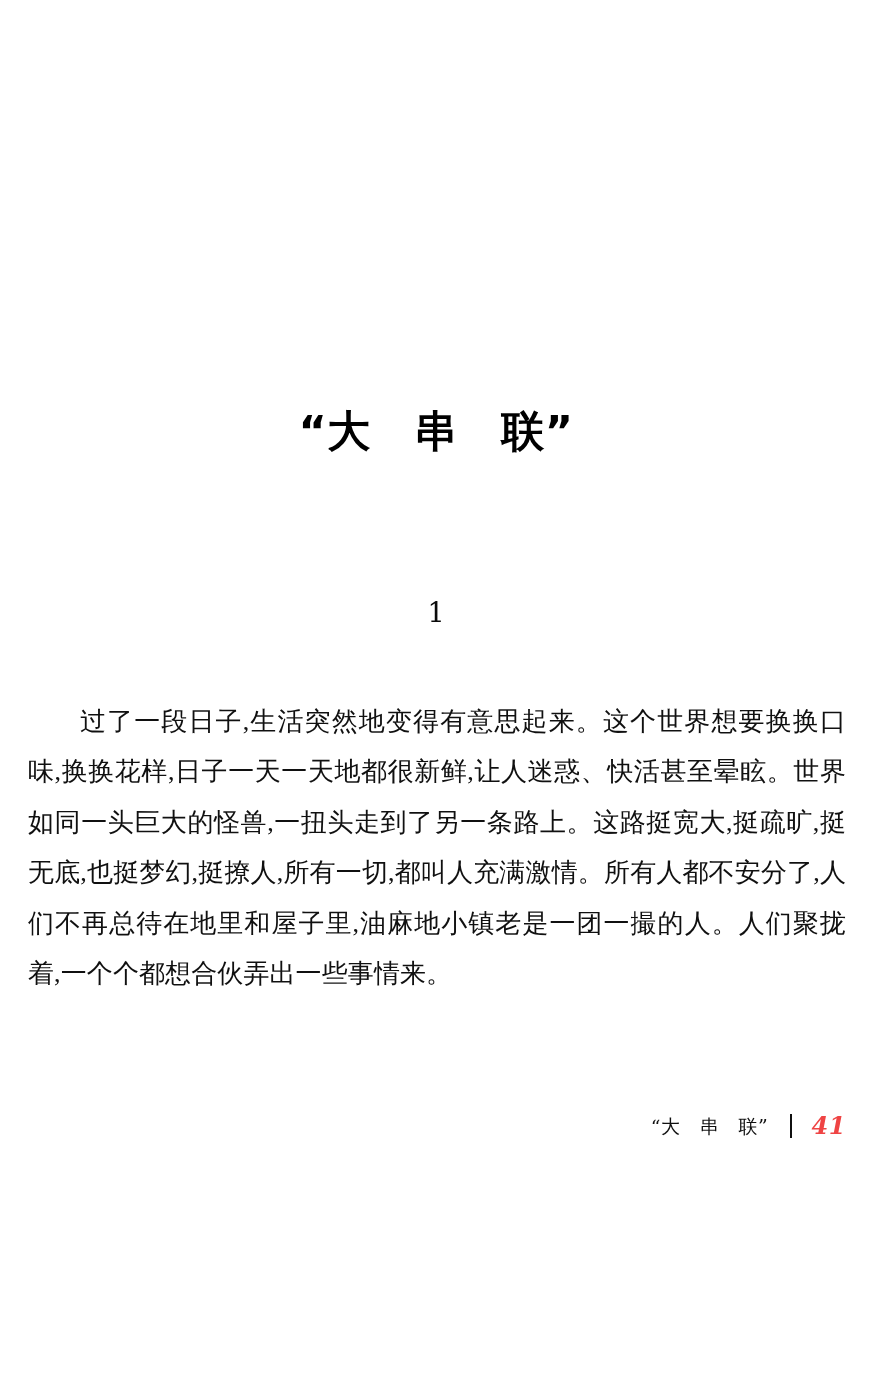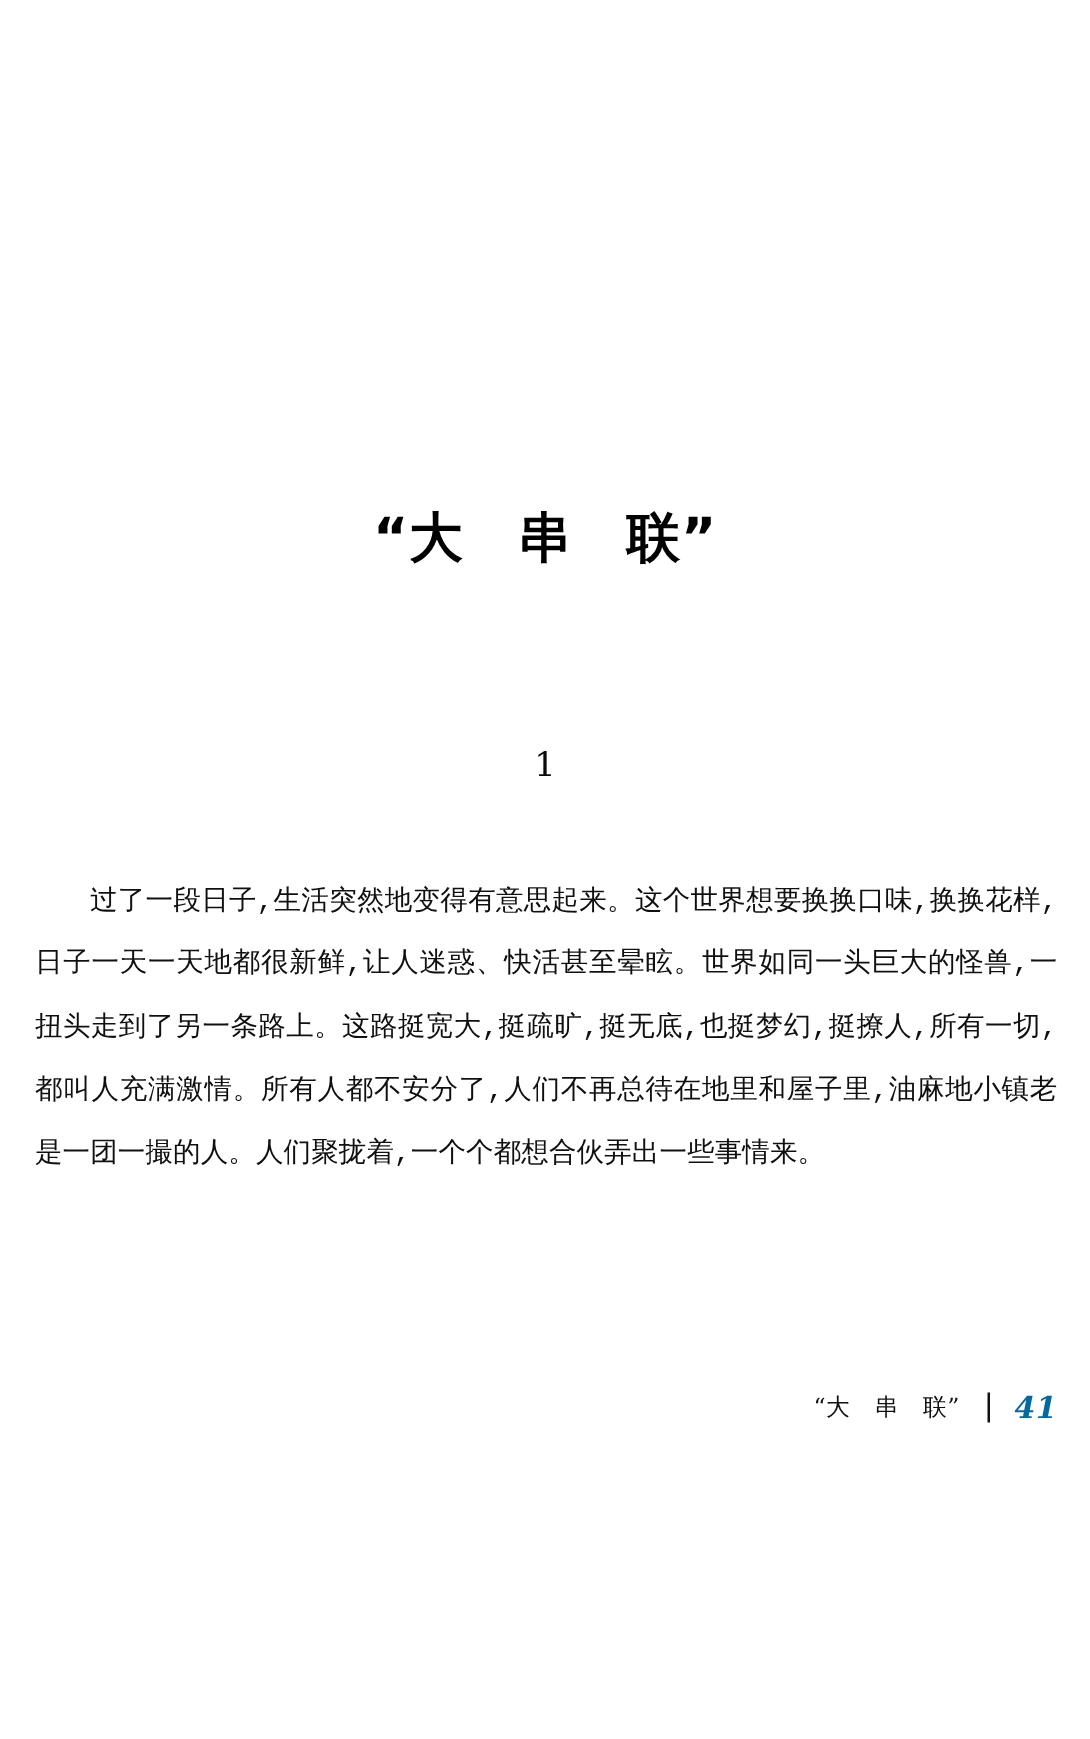--- a/index.html
+++ b/index.html
@@ -50,22 +50,22 @@
     font-weight: 400;
     color: #0a0a0a;
   }
 
   
   .body-text {
     position: absolute;
     top: 697px;
     left: 28px;
     width: 818px;
-    font-family: Liberation Mono, monospace;
-    font-size: 22px;
+    font-family: Liberation Serif, serif;
+    font-size: 26px;
     line-height: 50.4px;
     color: #101010;
     text-align: justify;
     text-justify: inter-character;
   }
 
   .body-text p {
     margin: 0;
     text-indent: 2em;
     text-align: justify;
@@ -106,21 +106,21 @@
     margin: 0 20px 0 22px;
     flex: 0 0 auto;
   }
 
   .footer-pagenum {
     font-family: "DejaVu Serif", "Liberation Serif", serif;
     font-style: italic;
     font-weight: 700;
     font-size: 24px;
     line-height: 26px;
-    color: #0369a1;
+    color: #ef4444;
     letter-spacing: 0.5px;
   }
 </style>
 </head>
 <body>
 
 <div class="page">
 
   <h1 class="chapter-title">“大　串　联”</h1>
 

